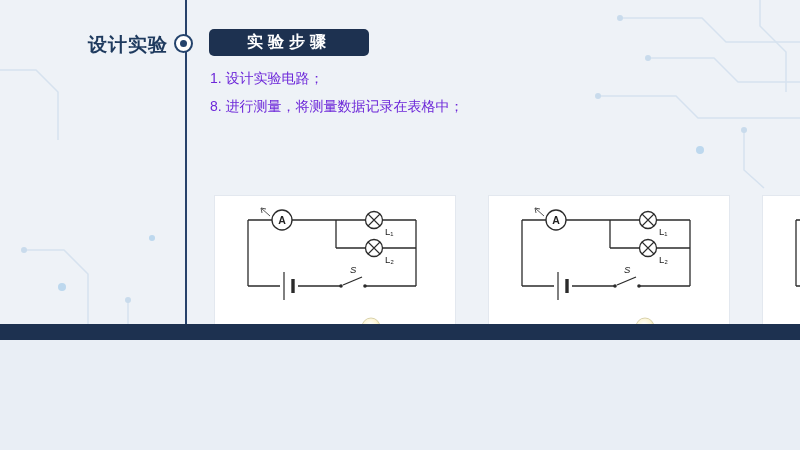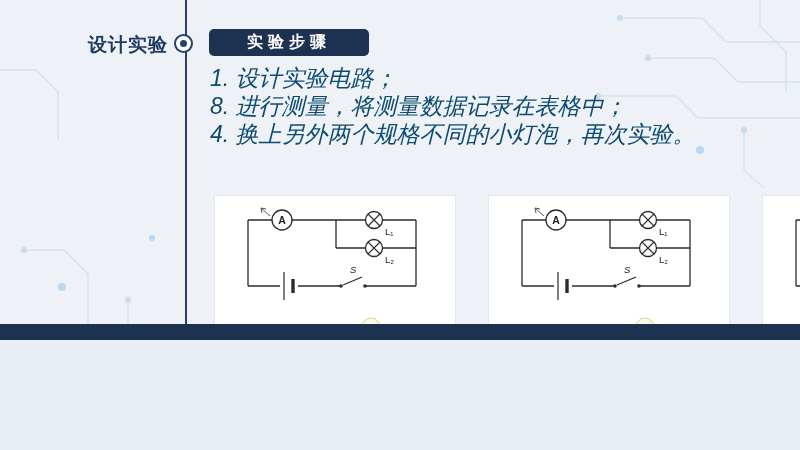--- a/index.html
+++ b/index.html
@@ -17,21 +17,21 @@
   .bullseye { position:absolute; left:174px; top:34px; width:19px; height:19px; border-radius:50%;
               background:#fff; border:2.5px solid #24436c; display:flex; align-items:center;
               justify-content:center; z-index:3; }
   .bullseye-dot { width:7px; height:7px; border-radius:50%; background:#24436c; }
 
   .badge { position:absolute; left:209px; top:29px; width:160px; height:27px; background:#1d3150;
            color:#ffffff; font-size:16px; font-weight:700; letter-spacing:5px;
            display:flex; align-items:center; justify-content:center; border-radius:5px; z-index:3;text-align:right; }
 
   .steps { position:absolute; left:210px; top:64px; z-index:3; }
-  .step  { font-size:23px; color:#0c4a6e; line-height:28px; white-space:nowrap;font-style:italic; }
+  .step  { font-size:14px; color:#6d28d9; line-height:28px; white-space:nowrap; }
 
   .panels { position:absolute; left:215px; top:196px; display:flex; gap:34px; z-index:3; }
   .panel  { flex:0 0 240px; width:240px; height:238px; background:#ffffff;
             box-shadow:0 0 0 1px #e3e8ef; display:flex; flex-direction:column;
             align-items:center; justify-content:space-between; padding:6px 4px; }
   svg.schem { width:226px; height:104px; display:block; }
   svg.rig   { width:226px; height:118px; display:block; }
 </style>
 </head>
 <body>
@@ -92,21 +92,20 @@
   <div class="section-title">设计实验</div>
   <div class="bullseye">
     <div class="bullseye-dot"></div>
   </div>
 
   <div class="badge">实验步骤</div>
 
   <div class="steps">
     <div class="step">1. 设计实验电路；</div>
     <div class="step">8. 进行测量，将测量数据记录在表格中；</div>
-    <div class="step">4. 换上另外两个规格不同的小灯泡，再次实验。</div>
   </div>
 
   <div class="panels">
 
     <div class="panel">
       <svg class="schem" viewBox="0 0 226 104">
         <path d="M26,18 H194 M26,18 V84 M194,18 V84 M26,84 H58 M76,84 H118 M144,84 H194 M114,18 V46 M114,46 H194" stroke="#2b2b2b" stroke-width="1.3" fill="none"></path>
         <path d="M48,14 L39,6 M39,6 L44,7 M39,6 L40,11" stroke="#555" stroke-width="1" fill="none"></path>
         <g>
           <circle cx="60" cy="18" r="10" fill="#fff" stroke="#2b2b2b" stroke-width="1.3"></circle>

